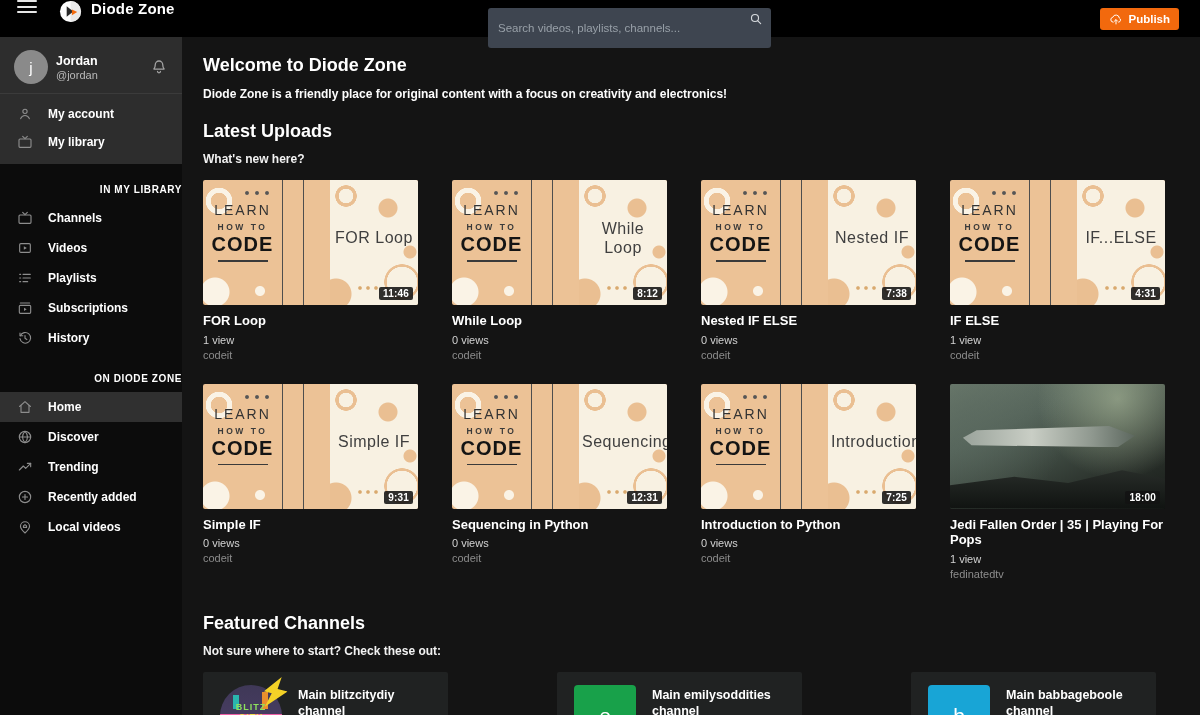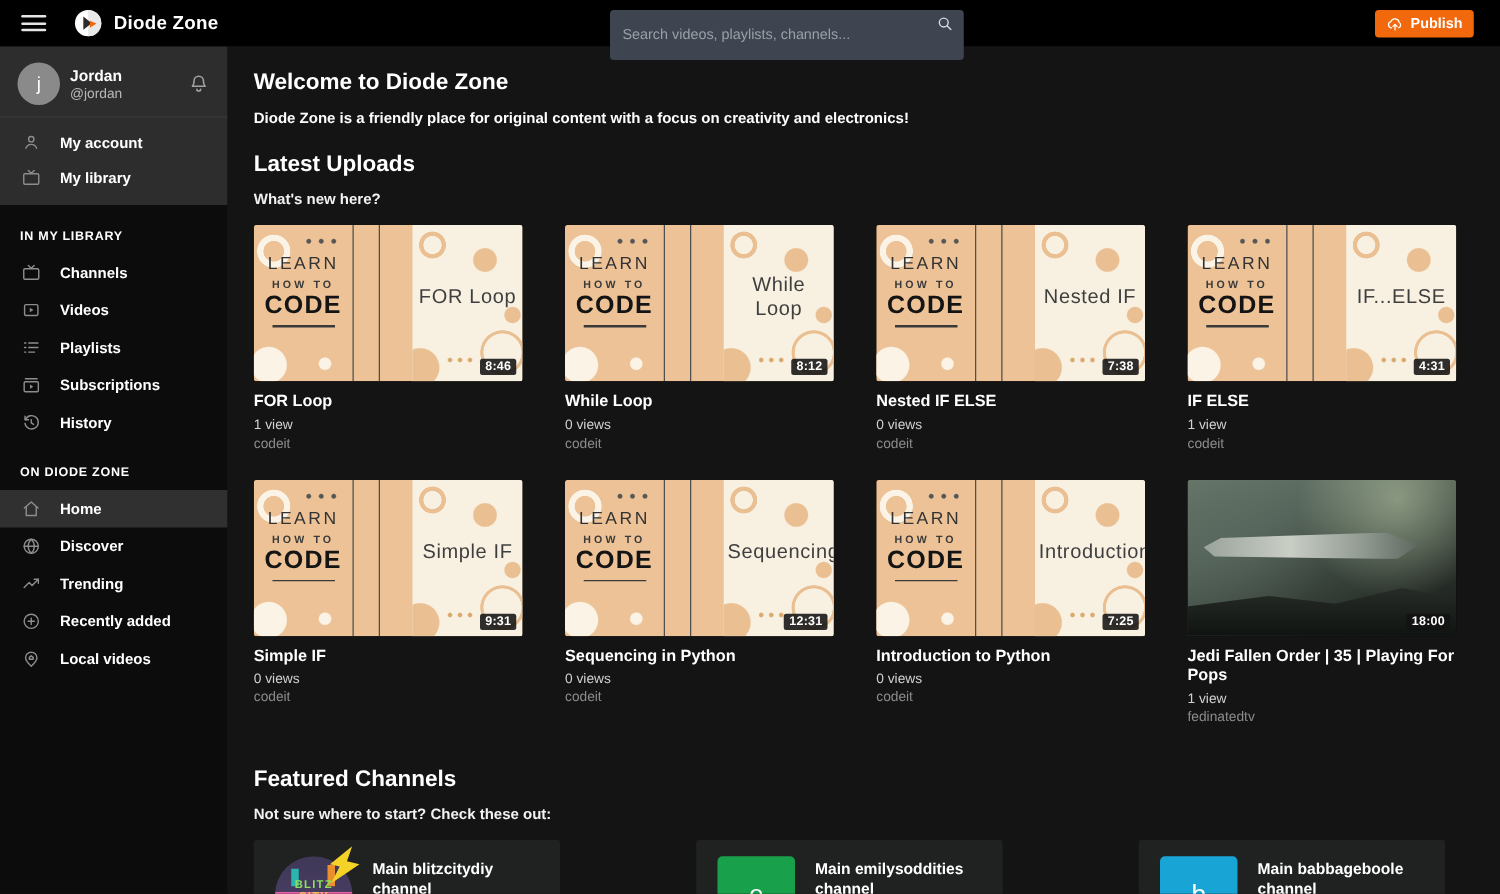--- a/index.html
+++ b/index.html
@@ -2,21 +2,21 @@
 <html lang="en"><head>
 <meta charset="utf-8">
 <style>
   * { margin:0; padding:0; box-sizing:border-box; }
   html,body { width:1200px; height:715px; overflow:hidden; background:#141414;
     font-family:"Liberation Sans", sans-serif; color:#fff; }
   a { text-decoration:none; color:inherit; cursor:pointer; }
 
   
   .topbar { position:absolute; top:0; left:0; right:0; height:37px; background:#000;
-    display:flex; align-items:center; z-index:10; }
+    display:flex; align-items:flex-start; z-index:10; }
   .hamburger { width:20px; height:13px; margin-left:17px; display:flex; flex-direction:column;
     justify-content:space-between; cursor:pointer; }
   .hamburger span { display:block; height:2px; background:#e6e6e6; border-radius:1px; }
   .logo { width:23px; height:23px; margin-left:22px; }
   .brand { font-size:15px; font-weight:700; margin-left:9px; letter-spacing:.2px; }
   .search-wrap { position:absolute; left:488px; top:8px; width:283px; height:40px; }
   .search-wrap input { width:100%; height:100%; background:#3e4550; border:none; border-radius:3px;
     color:#e7eaee; font-size:11.5px; padding:0 28px 0 10px; font-family:"Liberation Sans",sans-serif; outline:none; }
   .search-wrap input::placeholder { color:#98a0a8; }
   .search-icon { position:absolute; right:7px; top:3px; width:16px; height:16px; color:#d6d9dd; cursor:pointer; }
@@ -34,21 +34,21 @@
   .user-meta { margin-left:8px; flex:1; }
   .user-name { font-size:12.5px; font-weight:700; }
   .user-handle { font-size:11px; color:#b9b9b9; margin-top:1px; }
   .bell { width:18px; height:18px; color:#a3a3a3; cursor:pointer; }
   .account-menu { background:#2d2d2d; border-top:1px solid #3b3b3b; padding:6px 0 8px 0; }
   .side-item { display:flex; align-items:center; height:28px; padding-left:17px; cursor:pointer; }
   .side-item .s-icon { width:16px; height:16px; color:#8d8d8d; flex:none; }
   .side-item .s-label { font-size:12px; font-weight:600; color:#fff; margin-left:15px; }
   .side-item.active { background:#303030; }
   .side-section { margin-top:14px; }
-  .side-section-title { font-size:10px; font-weight:700; letter-spacing:.6px; padding:6px 0 8px 16px; color:#fff; }
+  .side-section-title { font-size:10px; font-weight:700; letter-spacing:.6px; padding:6px 0 8px 16px; color:#fff;text-align:right; }
   .side-section .side-item { height:30px; }
 
   
   .main { position:absolute; top:37px; left:182px; right:0; bottom:0; background:#141414;
     padding:18px 35px 0 21px; overflow:hidden; }
   .h-section { font-size:18px; font-weight:700; }
   .welcome-text { font-size:12px; font-weight:600; margin:11px 0 20px 0; color:#fdfdfd; }
   .sub-text { font-size:12px; font-weight:700; margin:10px 0 14px 0; color:#f2f2f2; }
 
   .videos-grid { display:grid; grid-template-columns:repeat(4,215px); column-gap:34px; row-gap:23px; }
@@ -300,21 +300,21 @@
         <div class="tc-left">
           <div class="tc-learn">LEARN</div>
           <div class="tc-howto">HOW TO</div>
           <div class="tc-code">CODE</div>
         </div>
         <div class="tc-panel">
           <span class="tc-topic">FOR Loop</span>
         </div>
       </div>
 
-      <span class="duration">8:46</span>
+      <span class="duration">11:46</span>
     </a>
     <a class="v-title">FOR Loop</a>
     <div class="v-views">1 view</div>
     <a class="v-channel">codeit</a>
   </div>
 
   <div class="video-card">
     <a class="thumb">
       <div class="thumb-code">
         <div class="tc-left">

